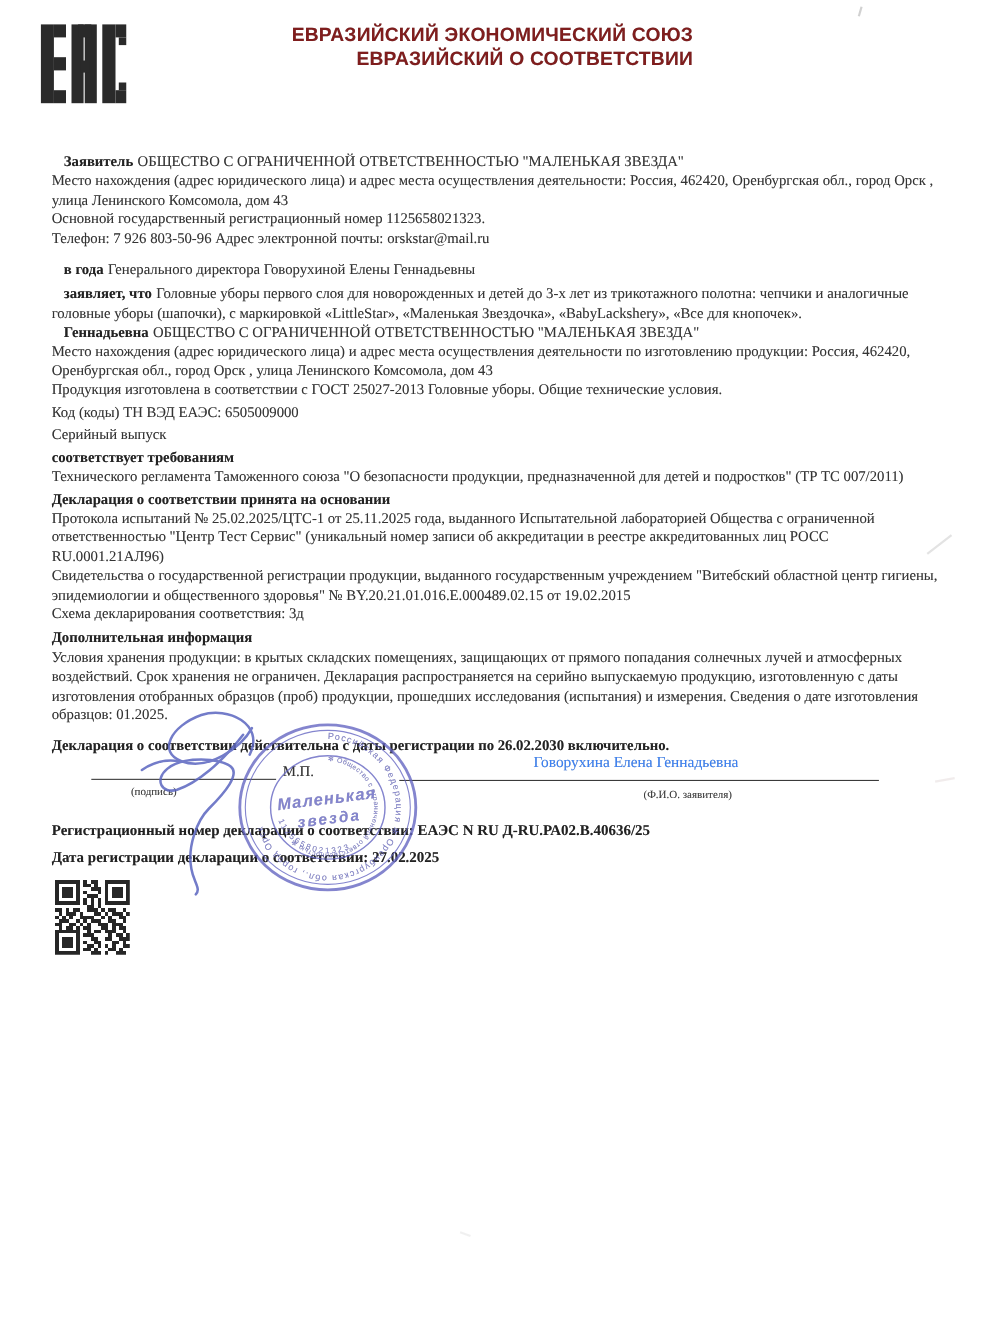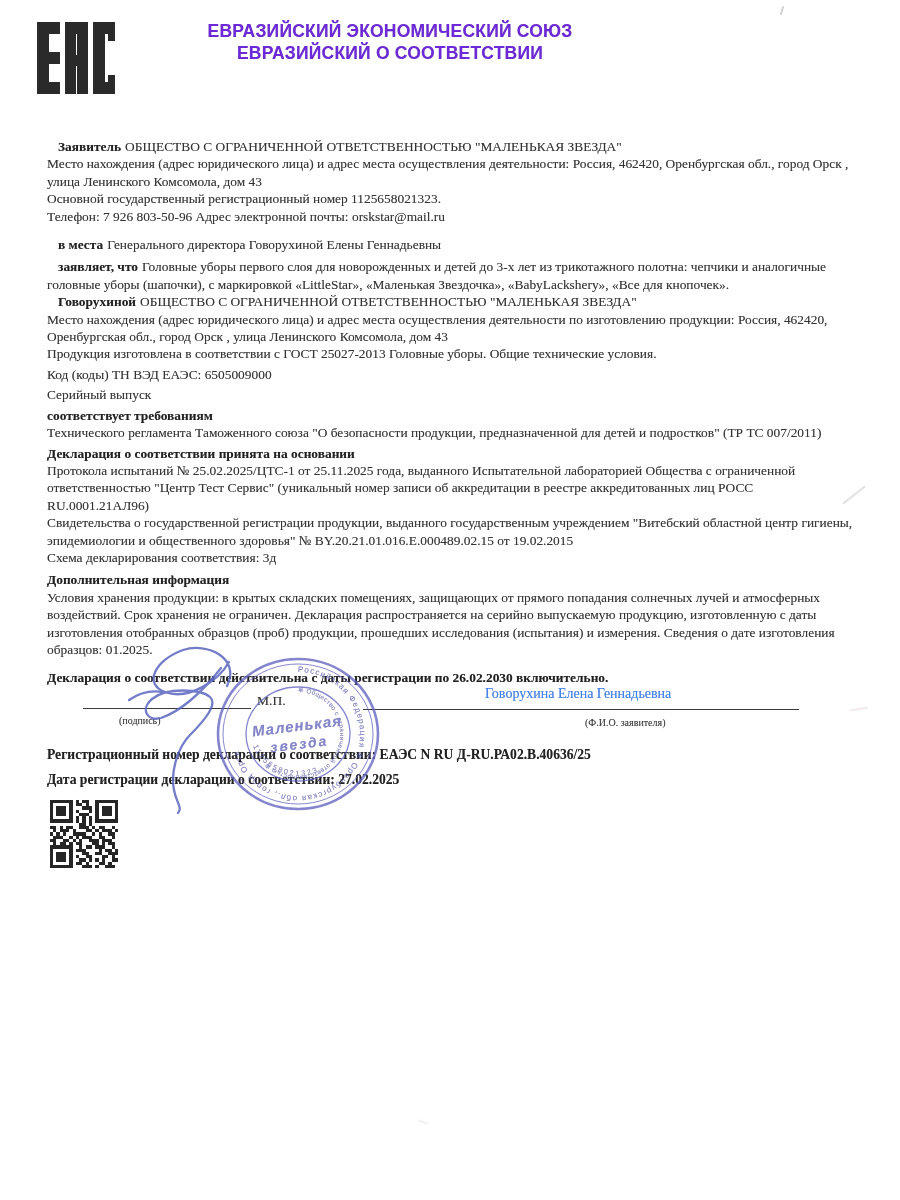--- a/index.html
+++ b/index.html
@@ -7,23 +7,23 @@
     position:relative;width:900px;height:1200px;margin:0 auto;
     background:#ffffff;overflow:hidden;
     font-family:"Liberation Serif", serif;
     color:#343434;
     text-shadow:0 0 .4px rgba(40,40,40,.35);
   }
   
   .hdr{position:relative;padding-top:22px;height:86px;}
   .eac{position:absolute;left:37px;top:22px;width:78px;height:72px;}
   .hdr-text{
-    position:absolute;left:150px;right:270px;top:20px;text-align:center;
+    position:absolute;left:150px;right:270px;top:20px;text-align:right;
     font-family:"Liberation Sans", sans-serif;font-weight:bold;
-    font-size:17.5px;line-height:22px;color:#6d28d9;letter-spacing:.2px;
+    font-size:17.5px;line-height:22px;color:#7f1d1d;letter-spacing:.2px;
   }
   
   .content{padding:30px 45px 0 47px;font-size:13.4px;line-height:17.4px;}
   .content p{margin:0;}
   .lbl{font-weight:bold;color:#222;margin-right:4px;margin-left:11px;}
   .b{font-weight:bold;color:#222;}
   .mt10{margin-top:11px !important;}
   .mt5{margin-top:5px !important;}
   .mt3{margin-top:3px !important;}
   
@@ -78,25 +78,25 @@
     </div>
   </div>
 
   <div class="content">
 
     <p><b class="lbl">Заявитель</b><span>ОБЩЕСТВО С ОГРАНИЧЕННОЙ ОТВЕТСТВЕННОСТЬЮ "МАЛЕНЬКАЯ ЗВЕЗДА"</span></p>
     <p>Место нахождения (адрес юридического лица) и адрес места осуществления деятельности: Россия, 462420, Оренбургская обл., город Орск , улица Ленинского Комсомола, дом 43</p>
     <p>Основной государственный регистрационный номер 1125658021323.</p>
     <p>Телефон: 7 926 803-50-96 Адрес электронной почты: orskstar@mail.ru</p>
 
-    <p class="mt10"><b class="lbl">в места</b><span>Генерального директора Говорухиной Елены Геннадьевны</span></p>
+    <p class="mt10"><b class="lbl">в года</b><span>Генерального директора Говорухиной Елены Геннадьевны</span></p>
 
     <p class="mt5"><b class="lbl">заявляет, что</b><span>Головные уборы первого слоя для новорожденных и детей до 3-х лет из трикотажного полотна: чепчики и аналогичные головные уборы (шапочки), с маркировкой «LittleStar», «Маленькая Звездочка», «BabyLackshery», «Все для кнопочек».</span></p>
 
-    <p><b class="lbl">Говорухиной</b><span>ОБЩЕСТВО С ОГРАНИЧЕННОЙ ОТВЕТСТВЕННОСТЬЮ "МАЛЕНЬКАЯ ЗВЕЗДА"</span></p>
+    <p><b class="lbl">Геннадьевна</b><span>ОБЩЕСТВО С ОГРАНИЧЕННОЙ ОТВЕТСТВЕННОСТЬЮ "МАЛЕНЬКАЯ ЗВЕЗДА"</span></p>
     <p>Место нахождения (адрес юридического лица) и адрес места осуществления деятельности по изготовлению продукции: Россия, 462420, Оренбургская обл., город Орск , улица Ленинского Комсомола, дом 43</p>
     <p>Продукция изготовлена в соответствии с ГОСТ 25027-2013 Головные уборы. Общие технические условия.</p>
     <p class="mt3">Код (коды) ТН ВЭД ЕАЭС: 6505009000</p>
     <p class="mt3">Серийный выпуск</p>
 
     <p class="b mt3">соответствует требованиям</p>
     <p>Технического регламента Таможенного союза "О безопасности продукции, предназначенной для детей и подростков" (ТР ТС 007/2011)</p>
 
     <p class="b mt3">Декларация о соответствии принята на основании</p>
     <p>Протокола испытаний № 25.02.2025/ЦТС-1 от 25.11.2025 года, выданного Испытательной лабораторией Общества с ограниченной ответственностью "Центр Тест Сервис" (уникальный номер записи об аккредитации в реестре аккредитованных лиц РОСС RU.0001.21АЛ96)</p>

